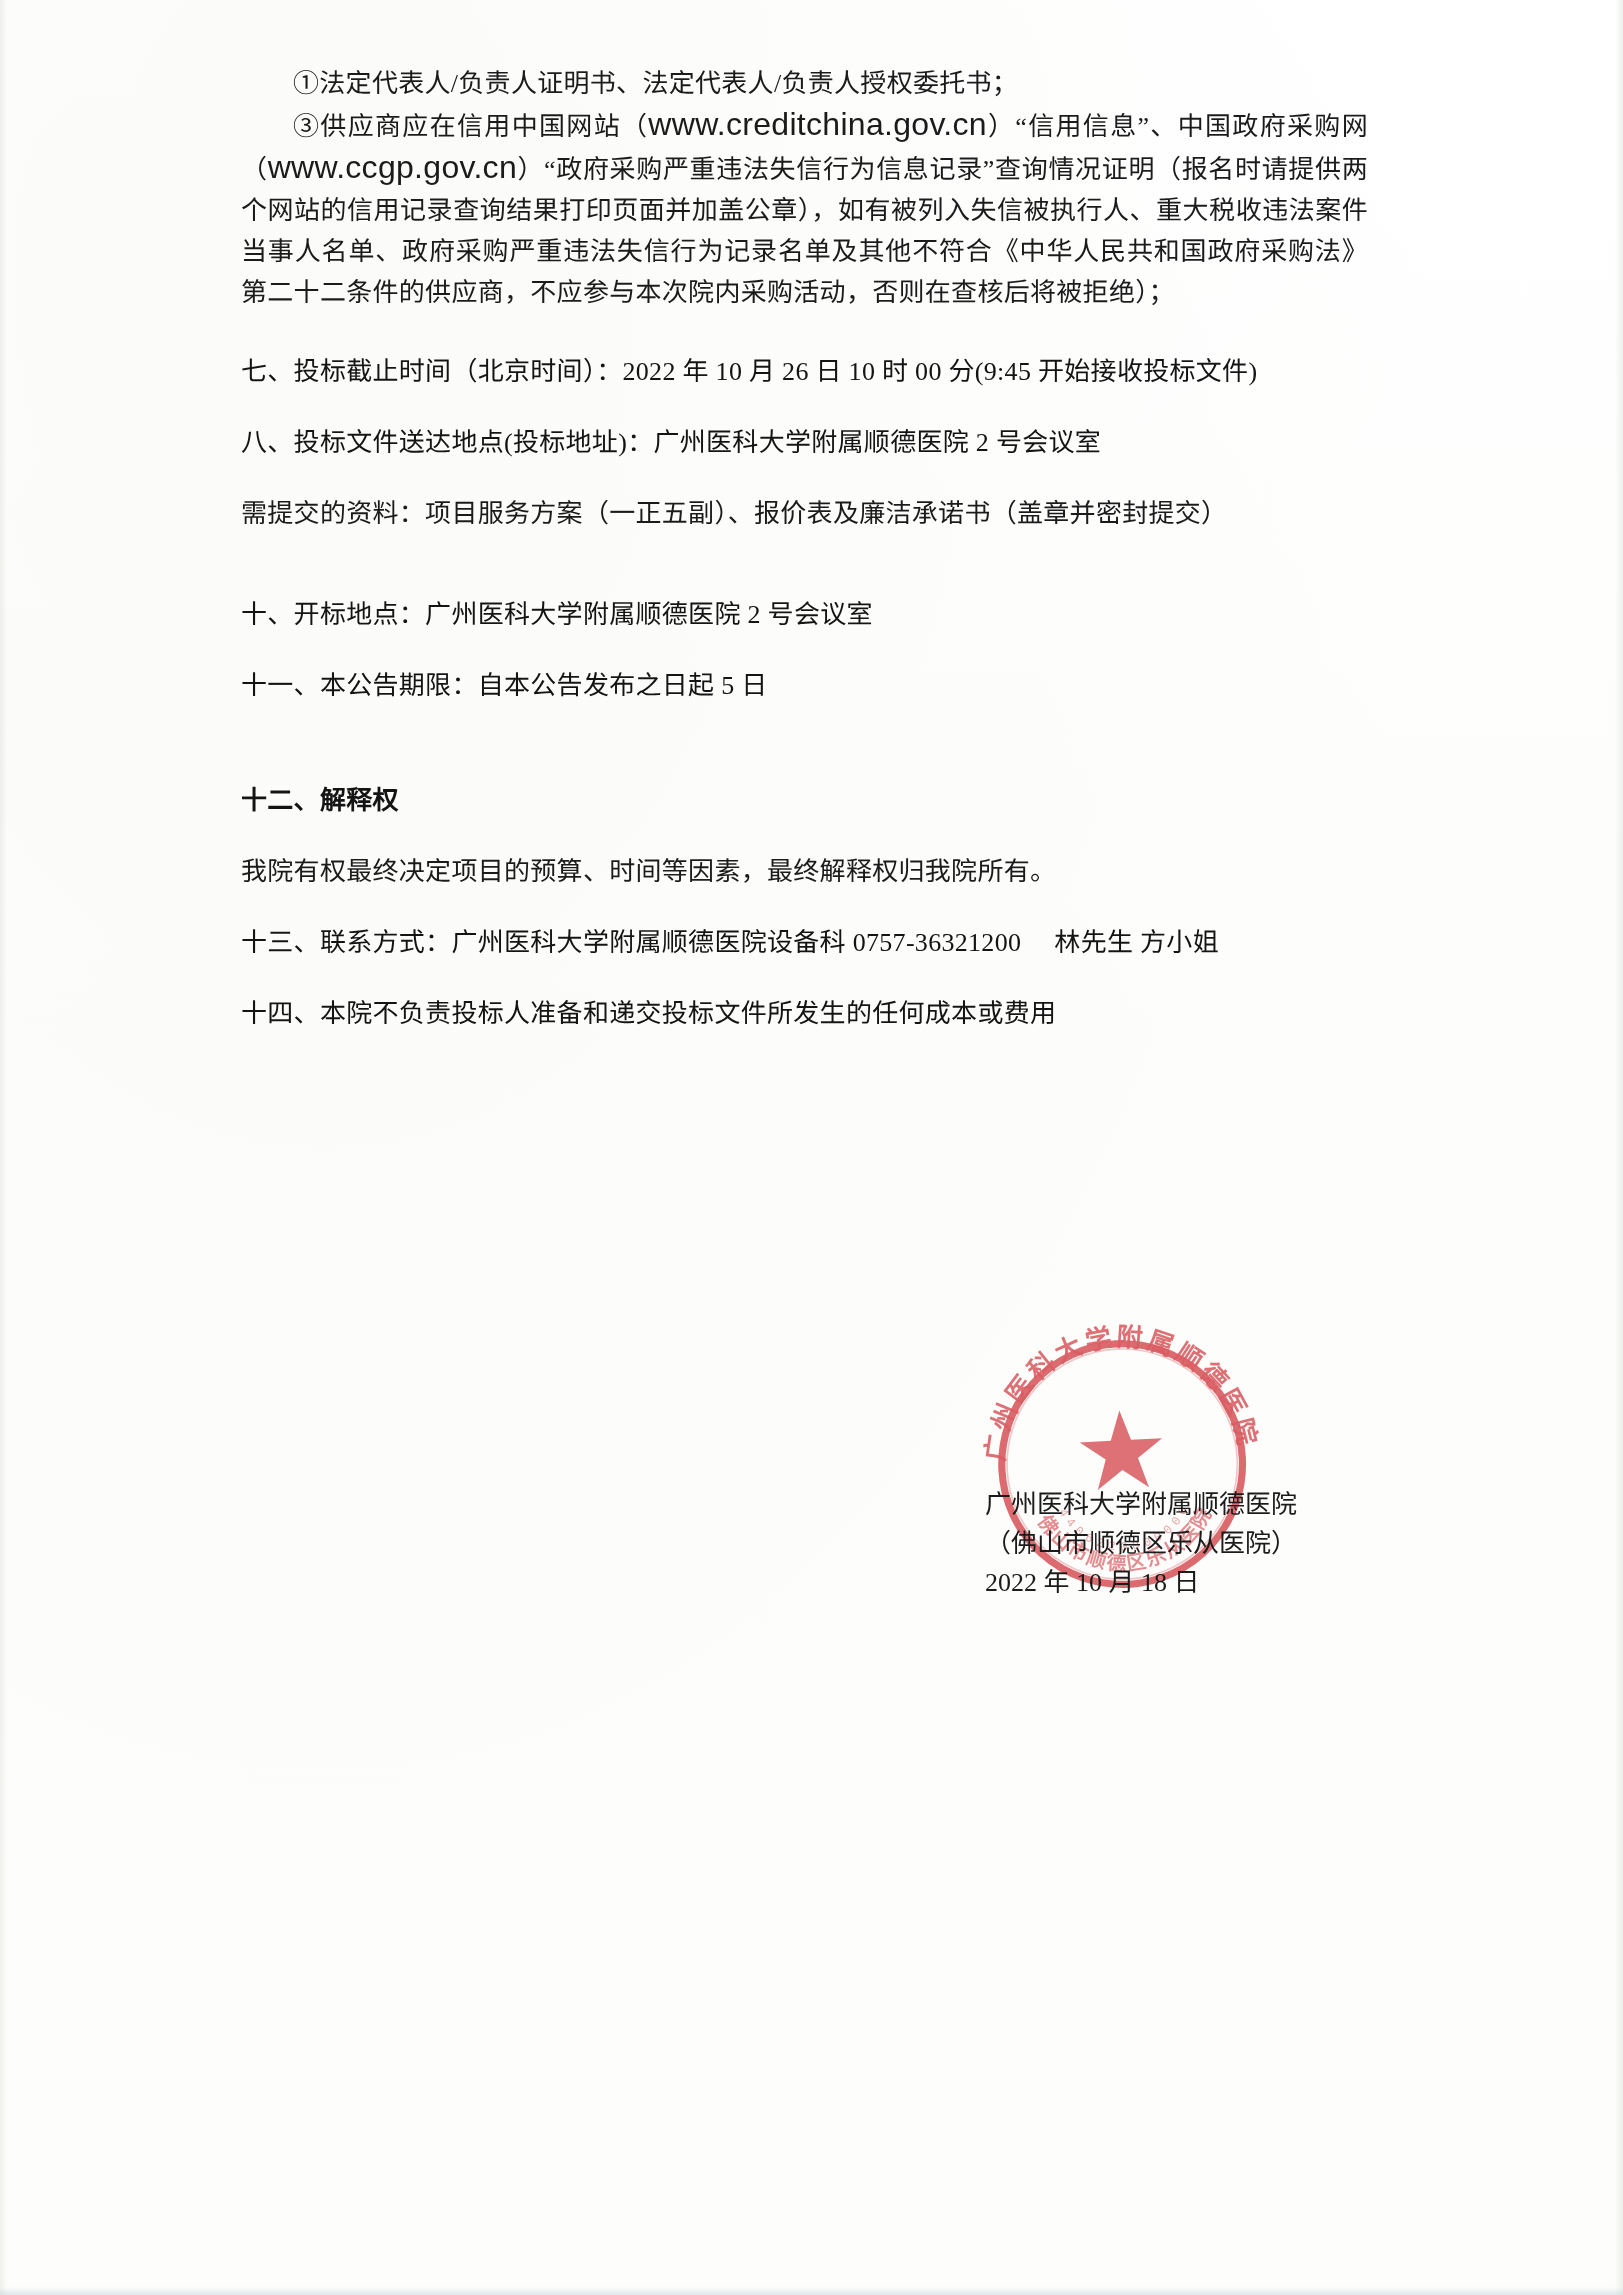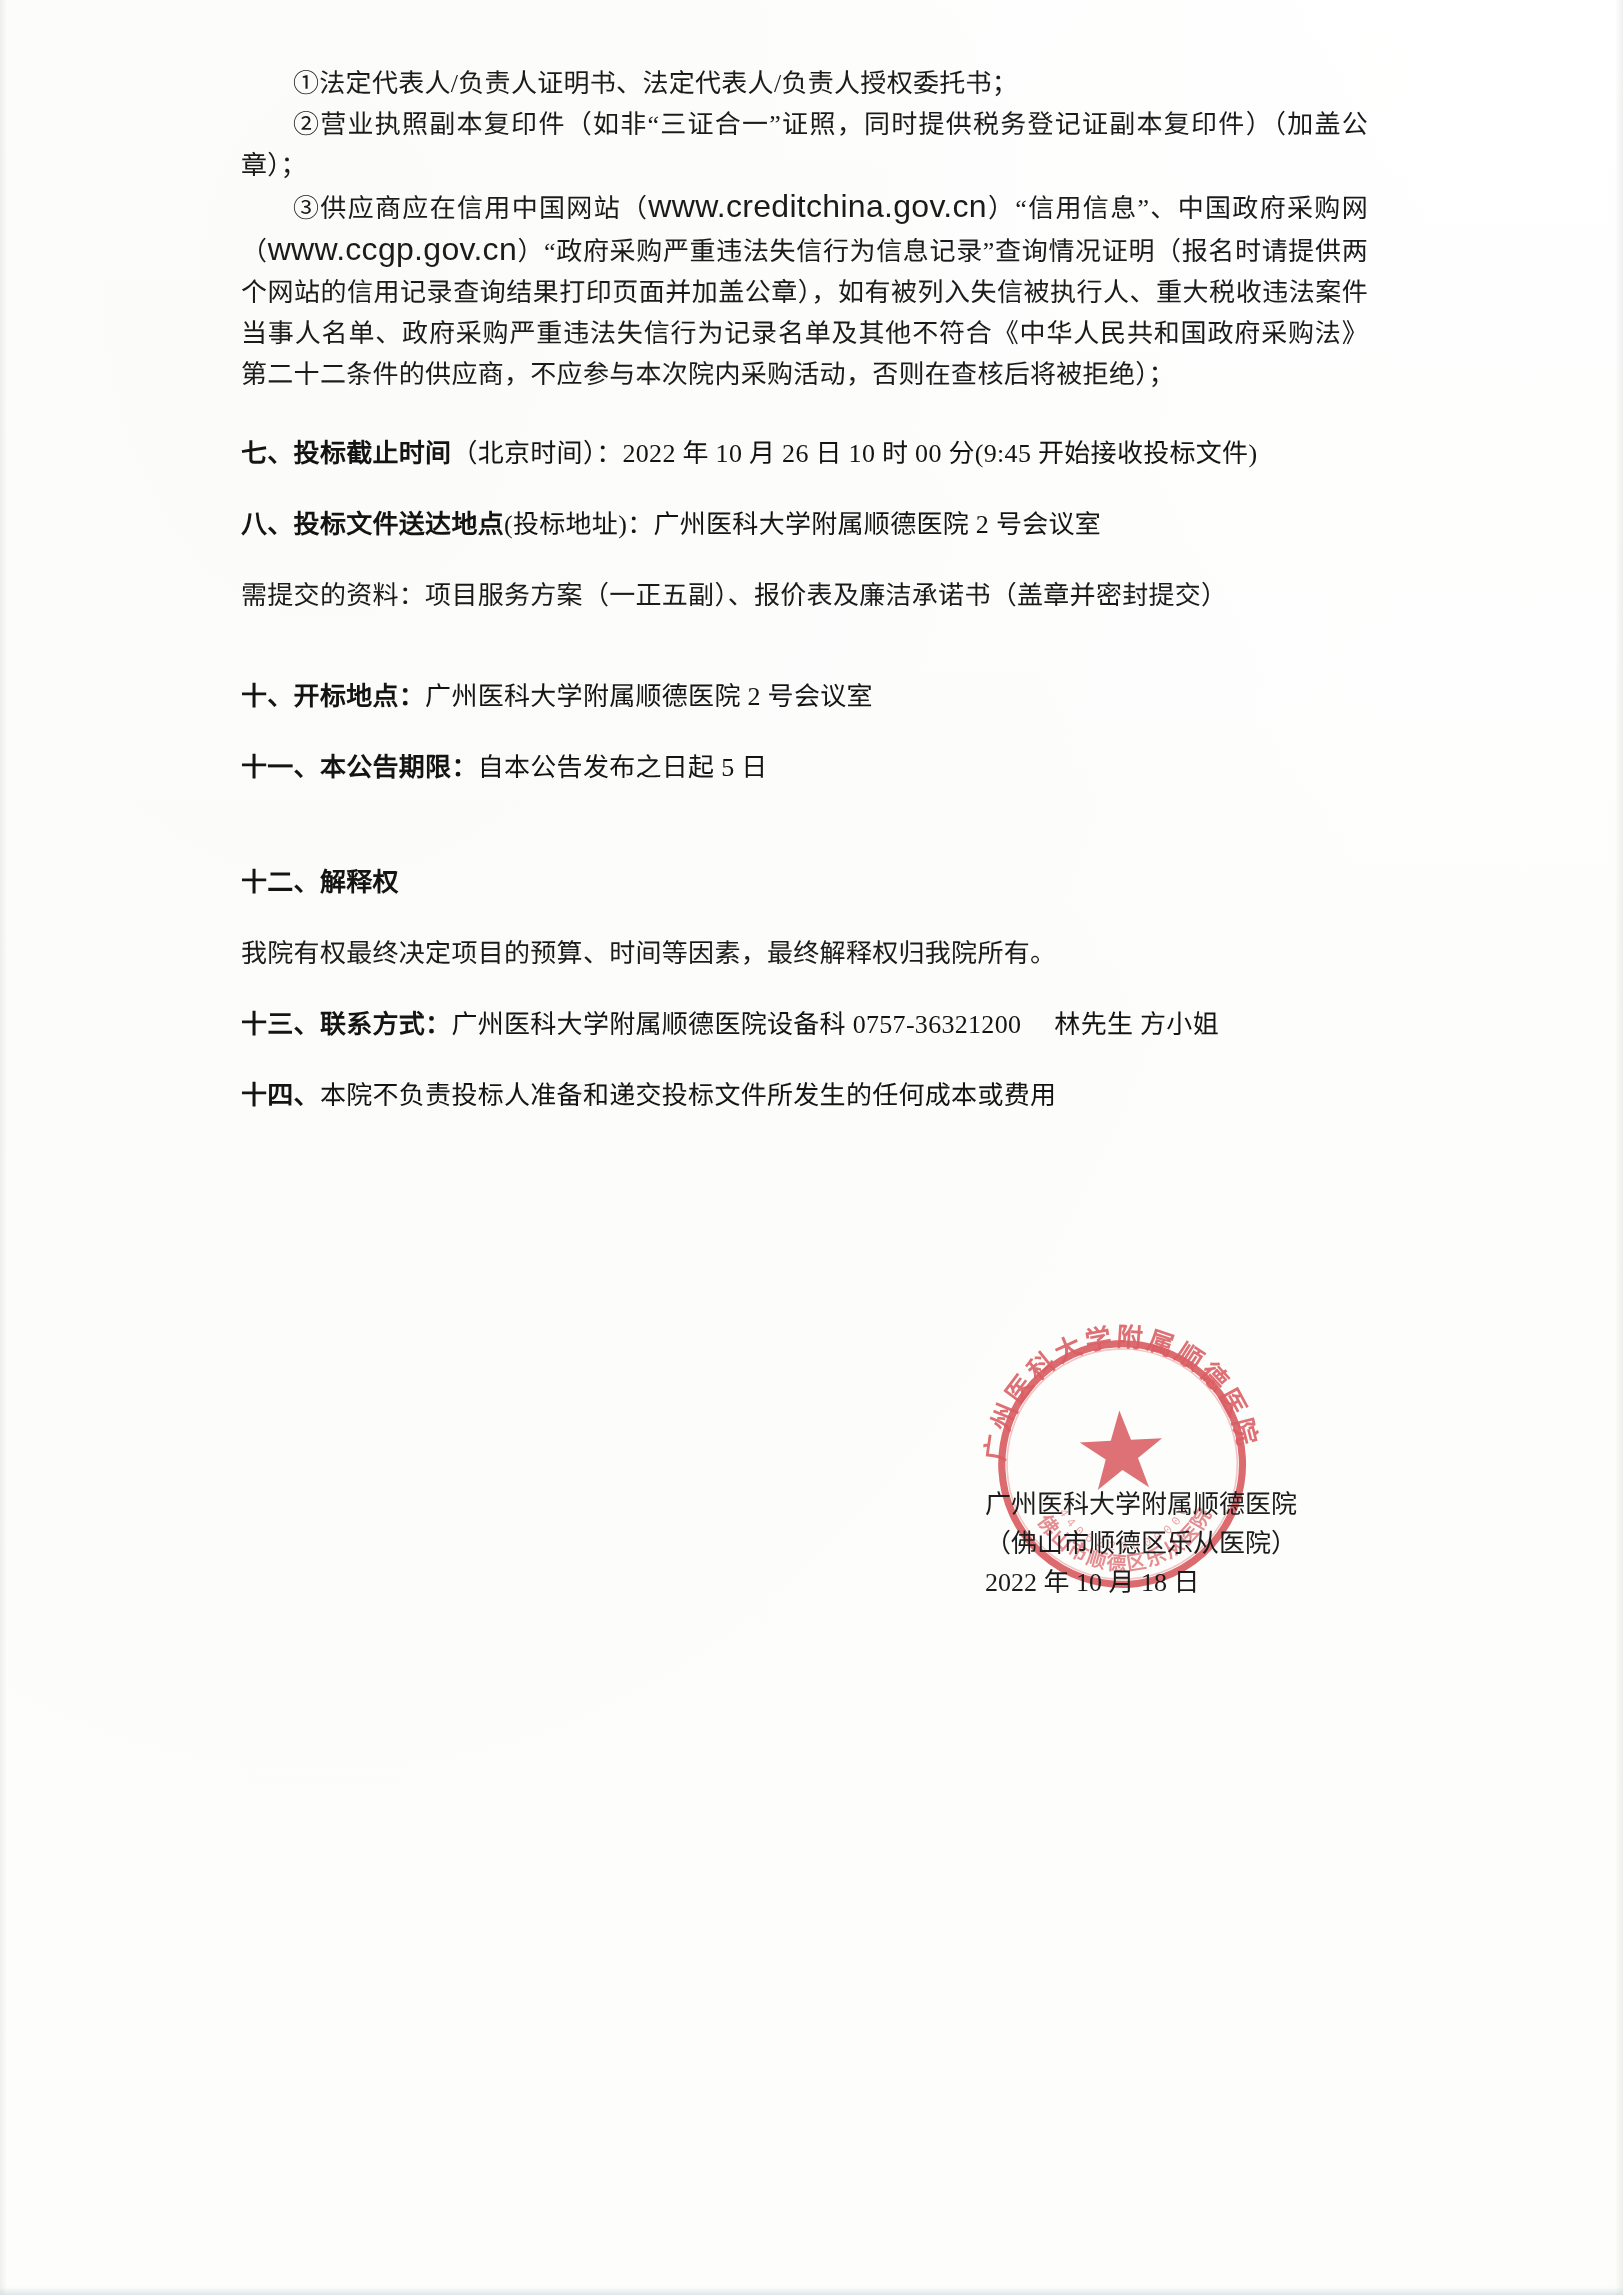--- a/index.html
+++ b/index.html
@@ -65,21 +65,21 @@
   p.indent { text-indent: 52px; }
 
   .sec {
     margin: 0;
     font-size: 26px;
     line-height: 41px;
     letter-spacing: 0.3px;
     color: #141414;
   }
   .sec .lead {
-    font-weight: bold;
+    font-weight: normal;
     text-align: right;
   }
   .sec .rest {
     font-weight: normal;
   }
   .sec-only-bold { font-weight: bold; margin-top: 44px; }
 
   .gap-xl { height: 38px; }
   .gap-l  { height: 30px; }
 
@@ -124,21 +124,20 @@
 
   <div class="paper-tint"></div>
   <div class="edge-left"></div>
   <div class="edge-right"></div>
   <div class="edge-bottom"></div>
 
   <div class="content">
 
     <p class="body indent">①法定代表人/负责人证明书、法定代表人/负责人授权委托书；</p>
 
-    <p class="body indent">②营业执照副本复印件（如非“三证合一”证照，同时提供税务登记证副本复印件）（加盖公章）；</p>
 
     <p class="body indent"><span>③供应商应在信用中国网站（</span><span class="mono">www.creditchina.gov.cn</span><span>）“信用信息”、中国政府采购网（</span><span class="mono">www.ccgp.gov.cn</span><span>）“政府采购严重违法失信行为信息记录”查询情况证明（报名时请提供两个网站的信用记录查询结果打印页面并加盖公章），如有被列入失信被执行人、重大税收违法案件当事人名单、政府采购严重违法失信行为记录名单及其他不符合《中华人民共和国政府采购法》第二十二条件的供应商，不应参与本次院内采购活动，否则在查核后将被拒绝）；</span></p>
 
     <div class="gap-xl"></div>
 
     <p class="sec"><span class="lead">七、投标截止时间</span><span class="rest">（北京时间）：2022 年 10 月 26 日 10 时 00 分(9:45 开始接收投标文件)</span></p>
 
     <div class="gap-l"></div>
 
     <p class="sec"><span class="lead">八、投标文件送达地点</span><span class="rest">(投标地址)：广州医科大学附属顺德医院 2 号会议室</span></p>

